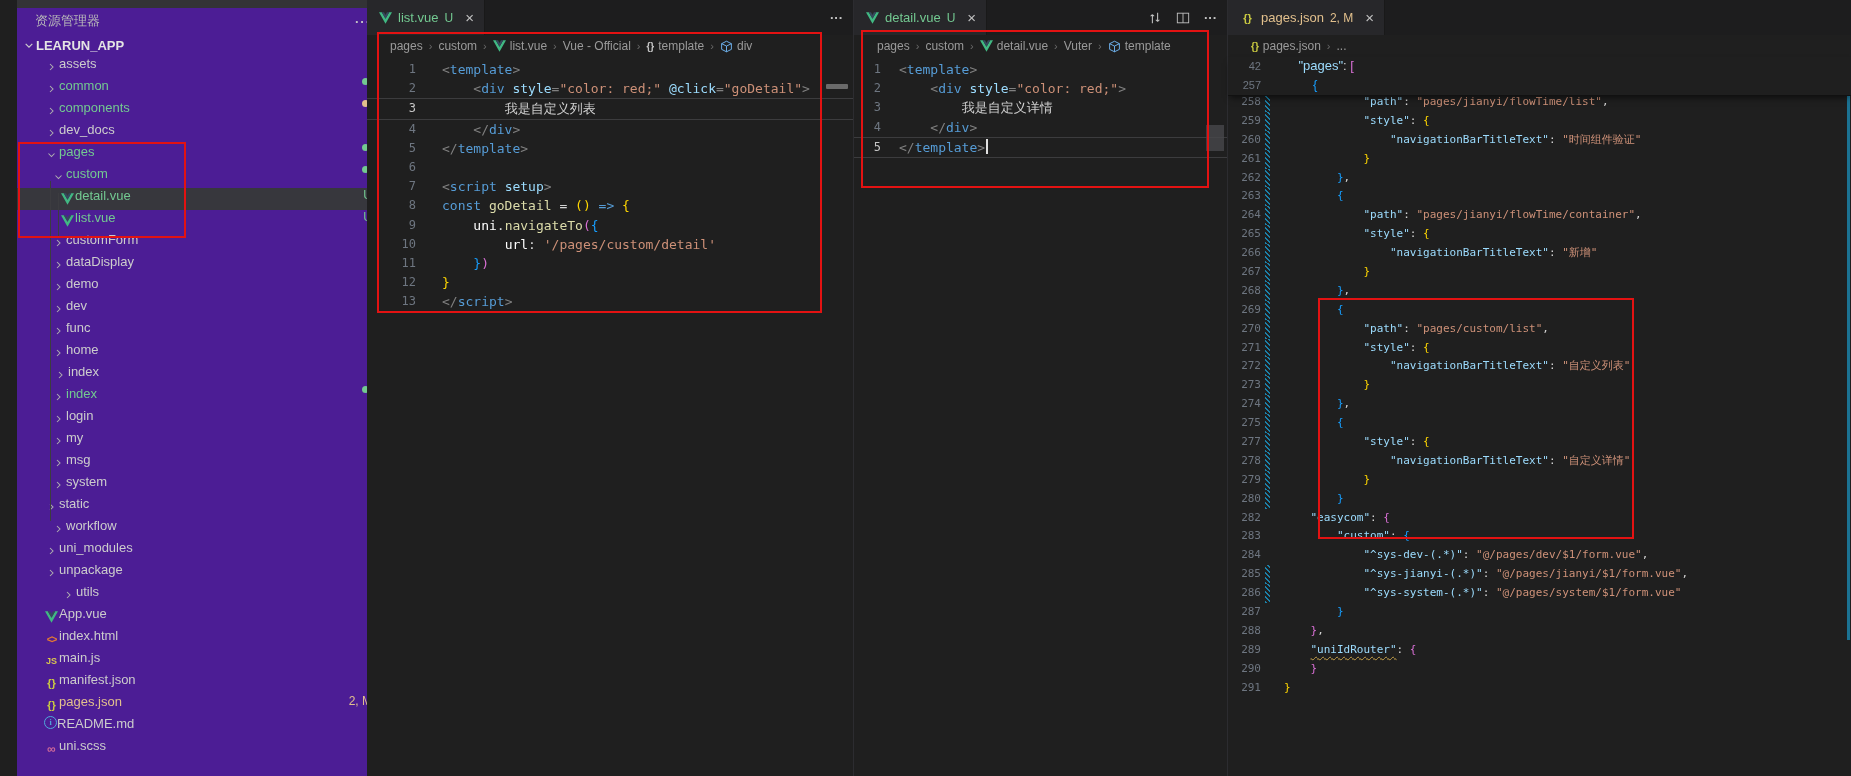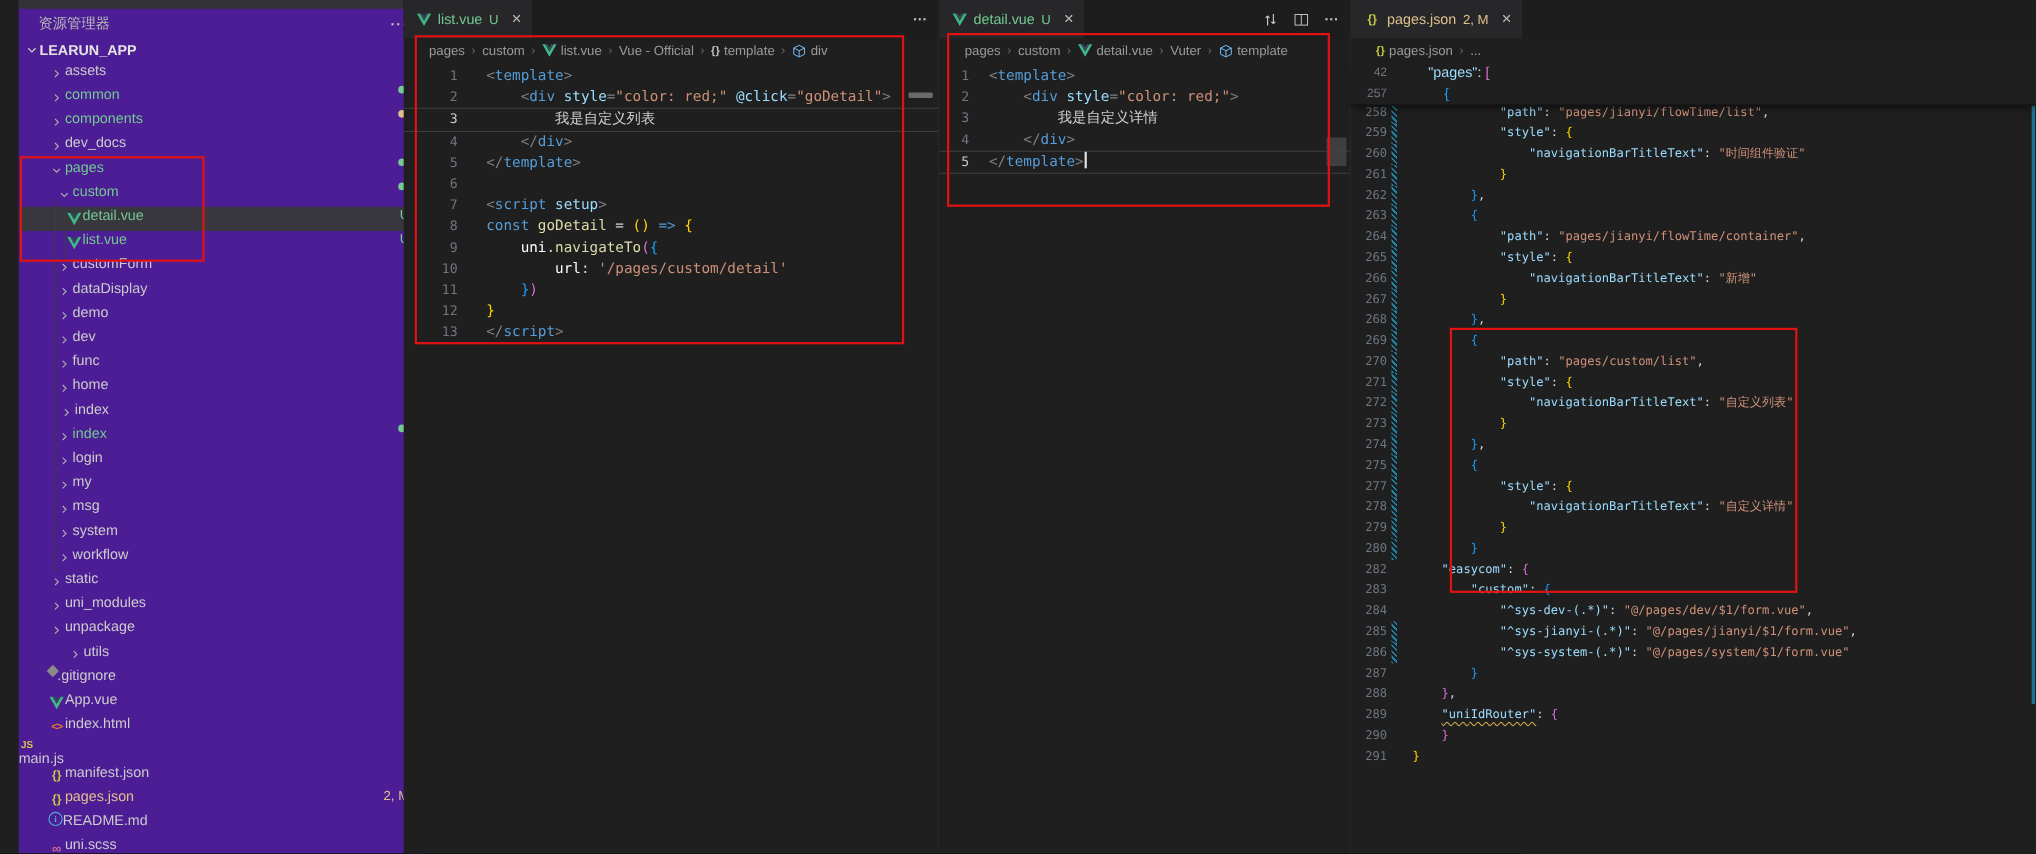--- a/index.html
+++ b/index.html
@@ -265,78 +265,74 @@
           <span class="lbl">msg</span>
         </div>
         <div class="trow" style="padding-left: 34px;">
           <span class="chev">
             <svg width="9" height="10" viewBox="0 0 12 12">
               <path d="M4 2 L8 6 L4 10" fill="none" stroke="#b0b0b0" stroke-width="1.4"></path>
             </svg>
           </span>
           <span class="lbl">system</span>
         </div>
+        <div class="trow" style="padding-left: 27px;">
+          <span class="chev">
+            <svg width="9" height="10" viewBox="0 0 12 12">
+              <path d="M4 2 L8 6 L4 10" fill="none" stroke="#b0b0b0" stroke-width="1.4"></path>
+            </svg>
+          </span>
+          <span class="lbl">static</span>
+        </div>
         <div class="trow" style="padding-left: 34px;">
           <span class="chev">
             <svg width="9" height="10" viewBox="0 0 12 12">
               <path d="M4 2 L8 6 L4 10" fill="none" stroke="#b0b0b0" stroke-width="1.4"></path>
             </svg>
           </span>
           <span class="lbl">workflow</span>
         </div>
         <div class="trow" style="padding-left: 27px;">
           <span class="chev">
             <svg width="9" height="10" viewBox="0 0 12 12">
               <path d="M4 2 L8 6 L4 10" fill="none" stroke="#b0b0b0" stroke-width="1.4"></path>
             </svg>
           </span>
-          <span class="lbl">static</span>
-        </div>
-        <div class="trow" style="padding-left: 27px;">
-          <span class="chev">
-            <svg width="9" height="10" viewBox="0 0 12 12">
-              <path d="M4 2 L8 6 L4 10" fill="none" stroke="#b0b0b0" stroke-width="1.4"></path>
-            </svg>
-          </span>
           <span class="lbl">uni_modules</span>
         </div>
         <div class="trow" style="padding-left: 27px;">
           <span class="chev">
             <svg width="9" height="10" viewBox="0 0 12 12">
               <path d="M4 2 L8 6 L4 10" fill="none" stroke="#b0b0b0" stroke-width="1.4"></path>
             </svg>
           </span>
           <span class="lbl">unpackage</span>
         </div>
         <div class="trow" style="padding-left: 44px;">
           <span class="chev">
             <svg width="9" height="10" viewBox="0 0 12 12">
               <path d="M4 2 L8 6 L4 10" fill="none" stroke="#b0b0b0" stroke-width="1.4"></path>
             </svg>
           </span>
           <span class="lbl">utils</span>
-        </div>
-        <div class="trow" style="padding-left: 27px;">
-          <span class="ic-git fic"></span>
-          <span class="lbl">.gitignore</span>
         </div>
         <div class="trow" style="padding-left: 27px;">
           <span class="fic" style="display: inline-flex; align-items: center;">
             <svg width="13" height="12" viewBox="0 0 16 14">
               <path fill="#41b883" d="M0 0 L8 14 L16 0 H12.6 L8 8 L3.4 0 Z"></path>
               <path fill="#35495e" d="M3.4 0 L8 8 L12.6 0 H9.8 L8 3.2 L6.2 0 Z"></path>
             </svg>
           </span>
           <span class="lbl">App.vue</span>
         </div>
         <div class="trow" style="padding-left: 27px;">
           <span class="fic ic-html">&lt;&gt;</span>
           <span class="lbl">index.html</span>
         </div>
-        <div class="trow" style=" flex-direction: column;">
+        <div class="trow" style="padding-left: 27px;">
           <span class="fic ic-js">JS</span>
           <span class="lbl">main.js</span>
         </div>
         <div class="trow" style="padding-left: 27px;">
           <span class="fic ic-json">{}</span>
           <span class="lbl">manifest.json</span>
         </div>
         <div class="trow" style="padding-left: 27px;">
           <span class="fic ic-json">{}</span>
           <span class="lbl c-yellow">pages.json</span>

